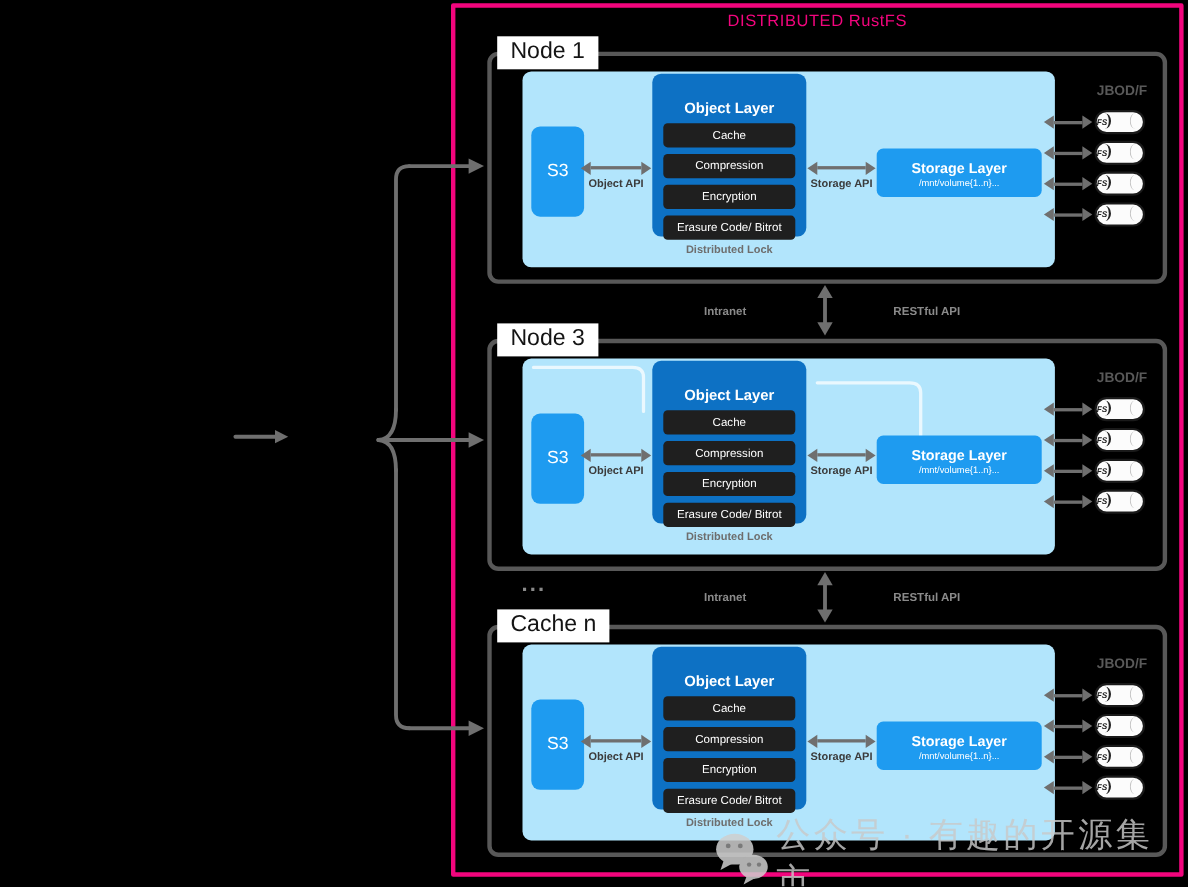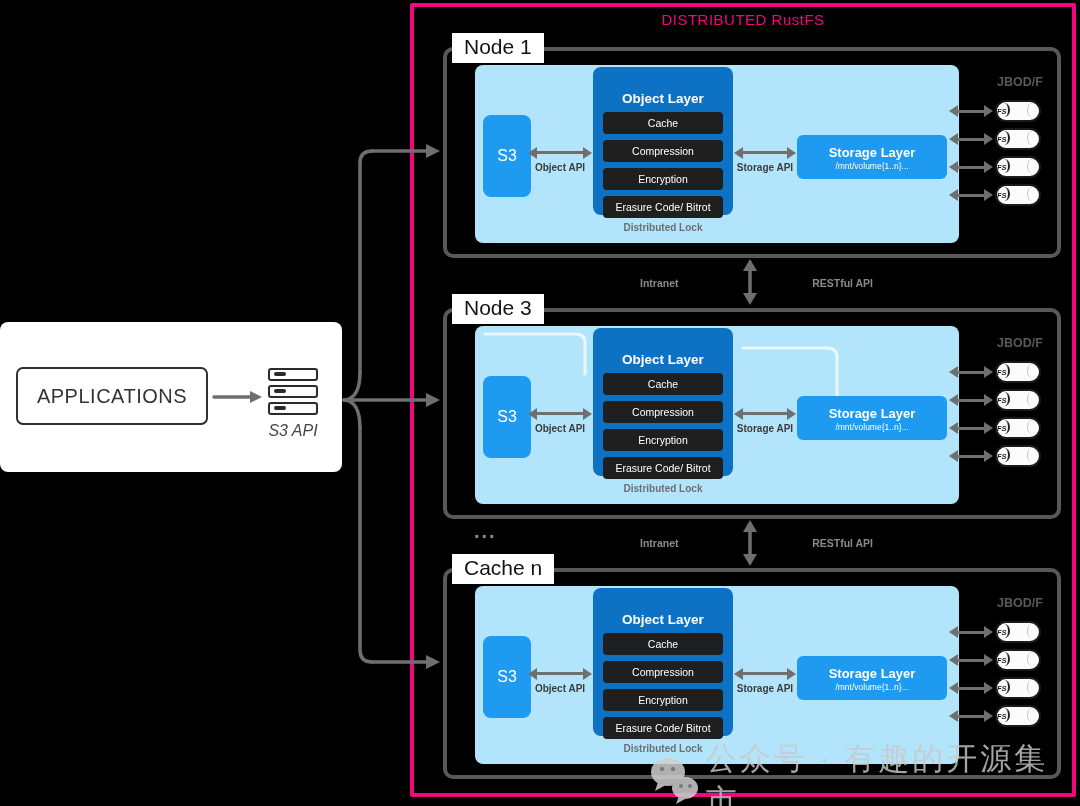--- a/index.html
+++ b/index.html
@@ -78,29 +78,20 @@
 
   
   .watermark{position:absolute;left:648px;top:738px;z-index:6;display:flex;align-items:center;}
   .wm-text{font-size:31px;color:rgba(200,200,200,.82);letter-spacing:3px;margin-left:6px;}
 </style>
 </head>
 <body>
 
 <div class="stage">
 
-  <div class="apps-panel">
-    <div class="applications-box">APPLICATIONS</div>
-    <div class="server-icon">
-      <div class="server-row"></div>
-      <div class="server-row"></div>
-      <div class="server-row"></div>
-    </div>
-    <div class="s3api-label">S3 API</div>
-  </div>
 
   <div class="rustfs-frame">
     <div class="rustfs-title">DISTRIBUTED RustFS</div>
   </div>
 
   <section class="node" style="top:47px">
     <div class="node-label">Node 1</div>
     <div class="panel">
       <div class="s3-box">S3</div>
       <div class="object-layer">

